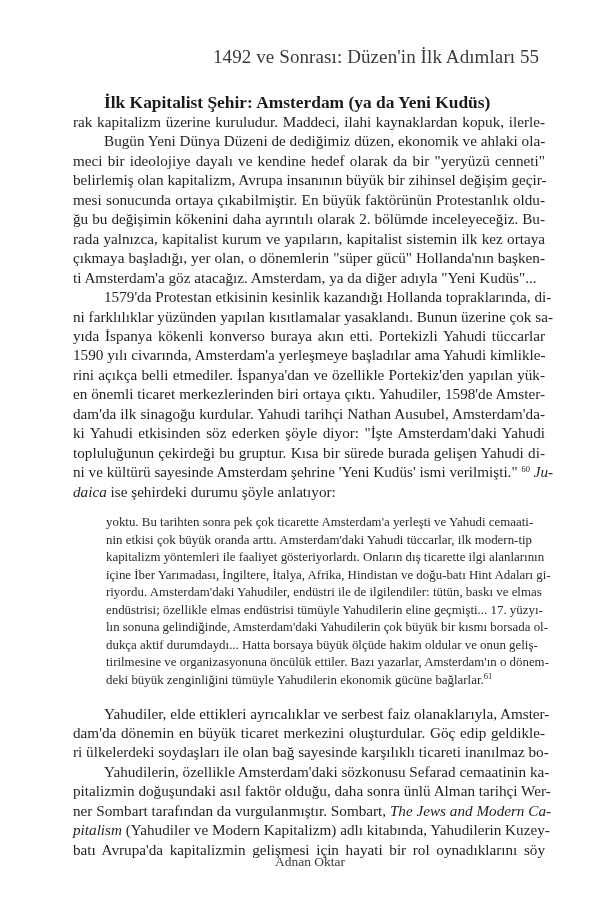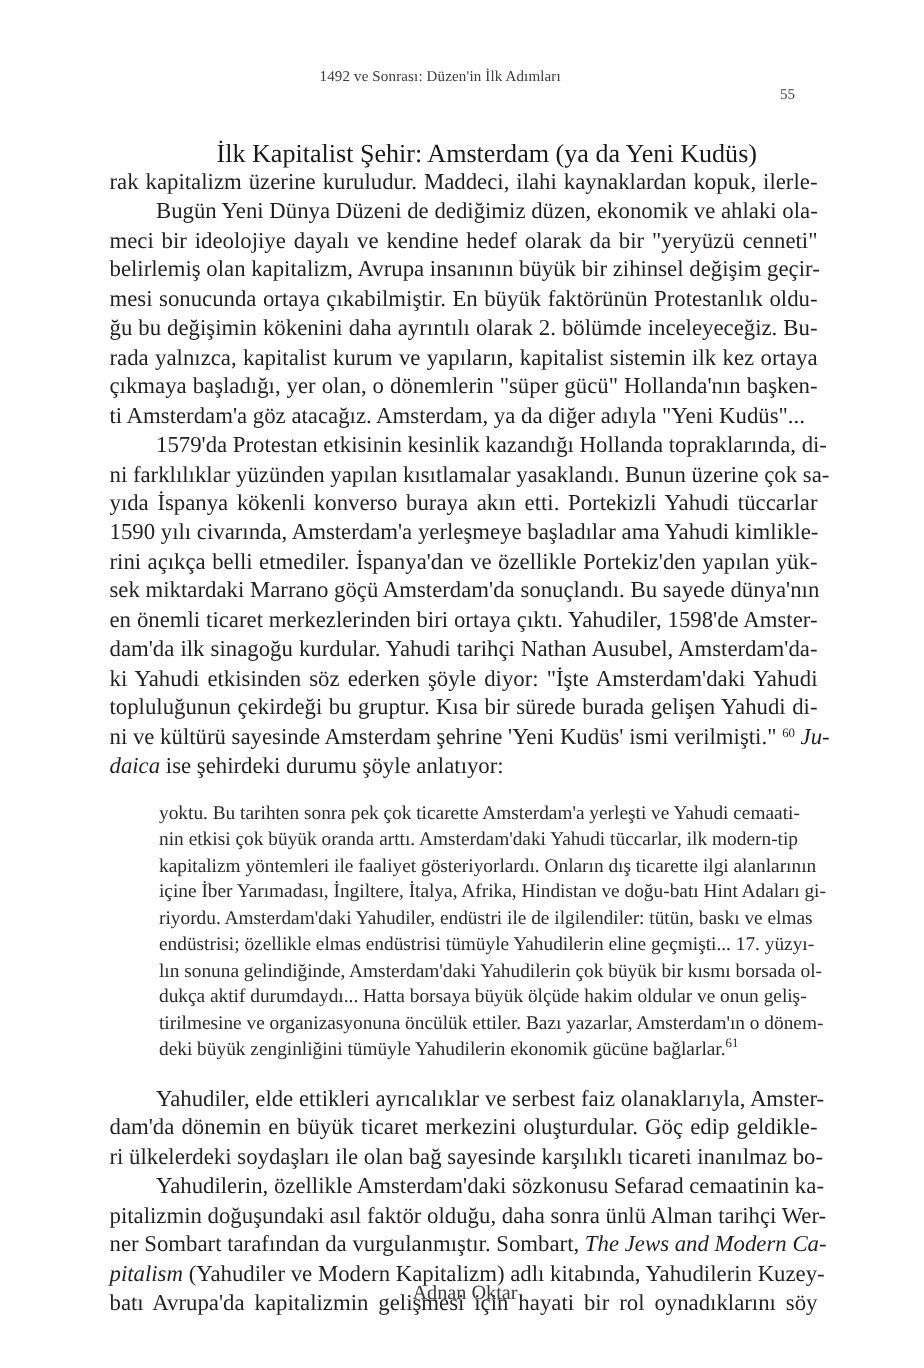--- a/index.html
+++ b/index.html
@@ -2,29 +2,28 @@
 <html><head>
 <meta charset="utf-8">
 <style>
   html, body { margin: 0; padding: 0; }
   body {
     width: 616px; height: 912px; background: #ffffff; position: relative; overflow: hidden;
     font-family: "Liberation Serif", "DejaVu Serif", serif; color: #231f20;
   }
   .running-head {
     position: absolute; top: 46px; left: 0; width: 616px; height: 20px;
-    font-size: 10px; color: #3a3a3a;
+    font-size: 19px; color: #3a3a3a;
   }
   .running-head .title { position: absolute; left: 213px; top: 0; letter-spacing: 0.1px; }
-  .running-head .page-num { position: absolute; left: 520px; top: 12px; }
+  .running-head .page-num { position: absolute; left: 520px; top: 0; }
   .content { position: absolute; left: 73px; top: 92px; width: 472px; }
   .heading {
-    font-weight: normal; font-size: 17.4px; line-height: 20px; margin: 0 0 0 31px; color: #1a1a1a;
+    font-weight: bold; font-size: 17.4px; line-height: 20px; margin: 0 0 0 31px; color: #1a1a1a;
     white-space: nowrap;
-    text-align: center;
   }
   p.body {
     margin: 0; font-size: 15.2px; line-height: 19.45px; text-align: justify; text-indent: 31px;
     hyphens: manual;
   }
   p.body .l { display: block; text-align-last: justify; white-space: nowrap; }
   p.body .l.last { text-align-last: left; }
   .quote {
     margin: 13px 13px 14px 33px; font-size: 12.9px; line-height: 17.55px; color: #2b2b2b;
   }
@@ -59,21 +58,20 @@
     <span class="l" style="text-indent:0">çıkmaya başladığı, yer olan, o dönemlerin "süper gücü" Hollanda'nın başken-</span>
     <span class="l last" style="text-indent:0">ti Amsterdam'a göz atacağız. Amsterdam, ya da diğer adıyla "Yeni Kudüs"...</span>
   </p>
 
   <p class="body">
     <span class="l">1579'da Protestan etkisinin kesinlik kazandığı Hollanda topraklarında, di-</span>
     <span class="l" style="text-indent:0">ni farklılıklar yüzünden yapılan kısıtlamalar yasaklandı. Bunun üzerine çok sa-</span>
     <span class="l" style="text-indent:0">yıda İspanya kökenli konverso buraya akın etti. Portekizli Yahudi tüccarlar</span>
     <span class="l" style="text-indent:0">1590 yılı civarında, Amsterdam'a yerleşmeye başladılar ama Yahudi kimlikle-</span>
     <span class="l" style="text-indent:0">rini açıkça belli etmediler. İspanya'dan ve özellikle Portekiz'den yapılan yük-</span>
-    <span class="l" style="text-indent:0">sek miktardaki Marrano göçü Amsterdam'da sonuçlandı. Bu sayede dünya'nın</span>
     <span class="l" style="text-indent:0">en önemli ticaret merkezlerinden biri ortaya çıktı. Yahudiler, 1598'de Amster-</span>
     <span class="l" style="text-indent:0">dam'da ilk sinagoğu kurdular. Yahudi tarihçi Nathan Ausubel, Amsterdam'da-</span>
     <span class="l" style="text-indent:0">ki Yahudi etkisinden söz ederken şöyle diyor: "İşte Amsterdam'daki Yahudi</span>
     <span class="l" style="text-indent:0">topluluğunun çekirdeği bu gruptur. Kısa bir sürede burada gelişen Yahudi di-</span>
     <span class="l" style="text-indent:0"><span>ni ve kültürü sayesinde Amsterdam şehrine 'Yeni Kudüs' ismi verilmişti." </span><sup>60</sup><i> Ju-</i></span>
     <span class="l last" style="text-indent:0"><i>daica</i><span> ise şehirdeki durumu şöyle anlatıyor:</span></span>
   </p>
 
   <div class="quote">
     <span class="l">yoktu. Bu tarihten sonra pek çok ticarette Amsterdam'a yerleşti ve Yahudi cemaati-</span>

